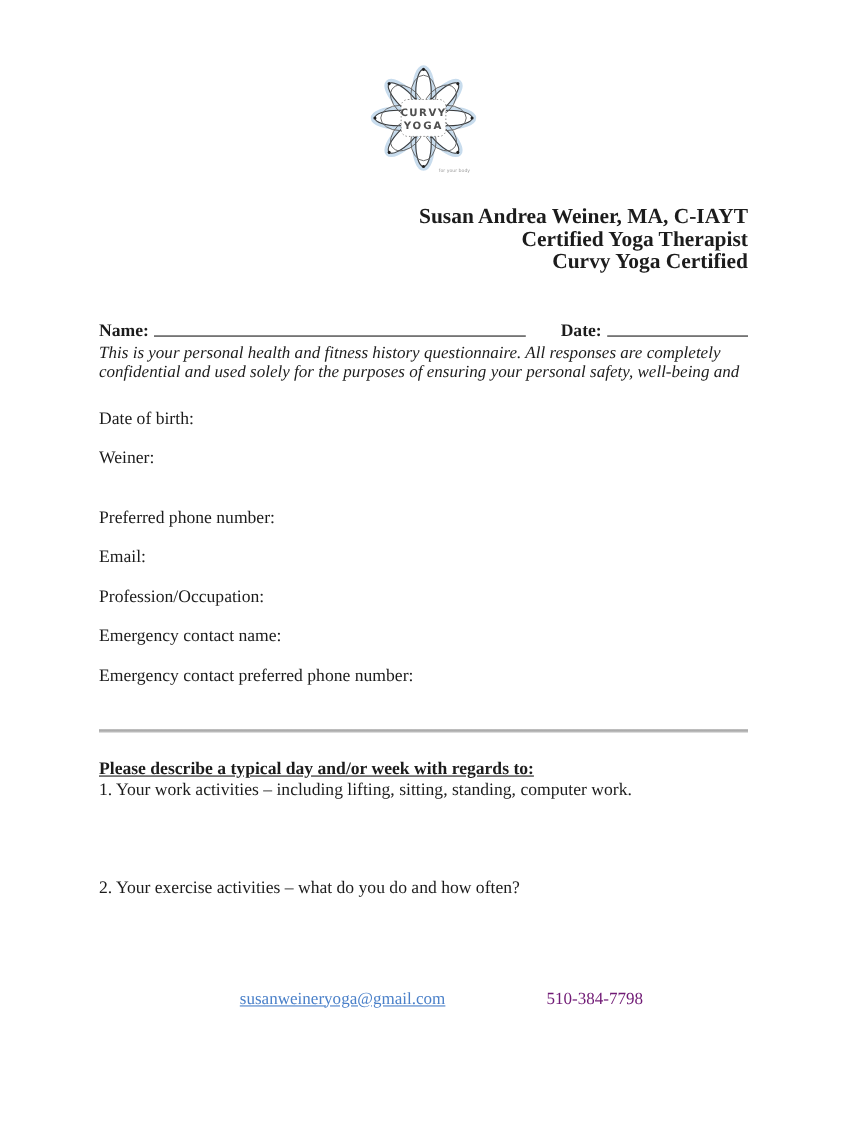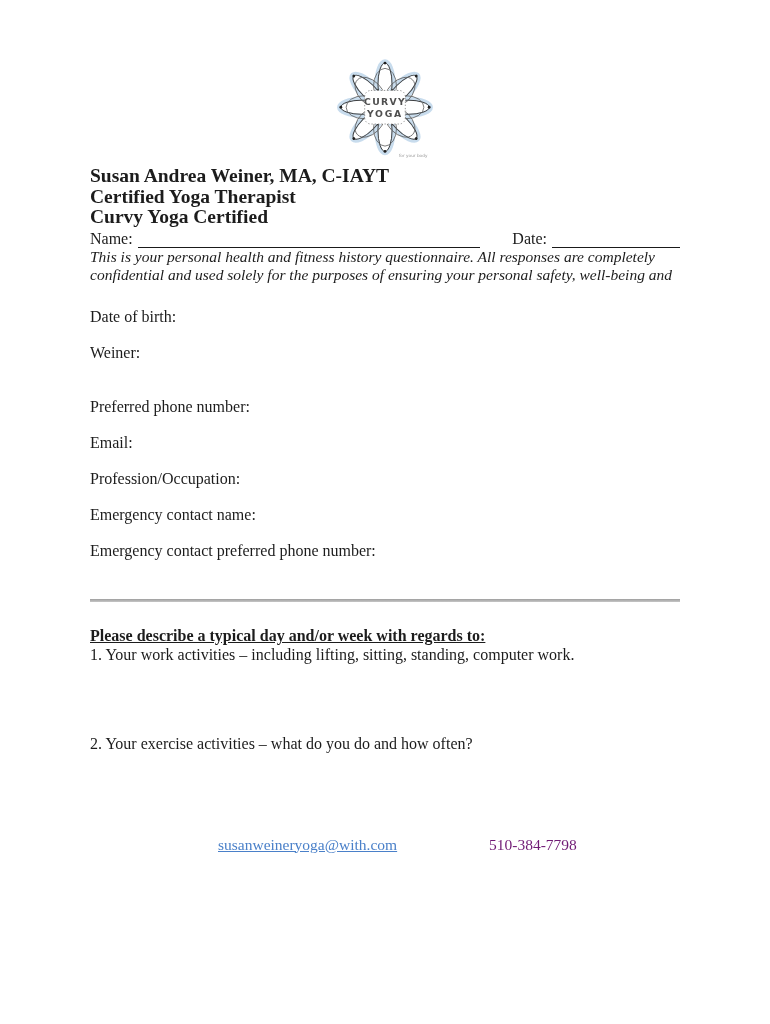--- a/index.html
+++ b/index.html
@@ -12,25 +12,25 @@
     font-family: "Liberation Serif", serif;
     color: #1c1c1c;
     overflow: hidden;
   }
   .content { padding: 0 90px; }
 
   
   .logo-wrap { padding-top: 56px; text-align: center; }
 
   
-  .header-block { margin-top: 0; text-align: left; }
+  .header-block { margin-top: 21px; text-align: right; }
   .header-line { font-size: 19.5px; font-weight: bold; line-height: 20.5px; }
 
   
-  .name-date-row { display: flex; align-items: flex-end; height: 20px; }
+  .name-date-row { display: flex; margin-top: 42px; align-items: flex-start; height: 20px; font-weight: bold; }
   .field-label { font-size: 16px; line-height: 18px; }
   .fill-line {
     flex: 1 1 auto;
     border-bottom: 1.5px solid #1a1a1a;
     height: 14px;
     margin-left: 5px;
   }
   .date-gap { width: 32px; flex: 0 0 auto; }
   .date-line { flex: 0 0 128px; }
 
@@ -179,18 +179,18 @@
     <div class="field">Emergency contact name:</div>
     <div class="field">Emergency contact preferred phone number:</div>
 
     <div class="divider"></div>
 
     <div class="section-heading">Please describe a typical day and/or week with regards to:</div>
     <div class="question question--1">1. Your work activities – including lifting, sitting, standing, computer work.</div>
     <div class="question question--2">2. Your exercise activities – what do you do and how often?</div>
 
     <div class="footer">
-      <a class="email-link">susanweineryoga@with.com</a>
+      <a class="email-link">susanweineryoga@gmail.com</a>
       <span class="phone">510-384-7798</span>
     </div>
 
   </div>
 </div>
 
 </body></html>

